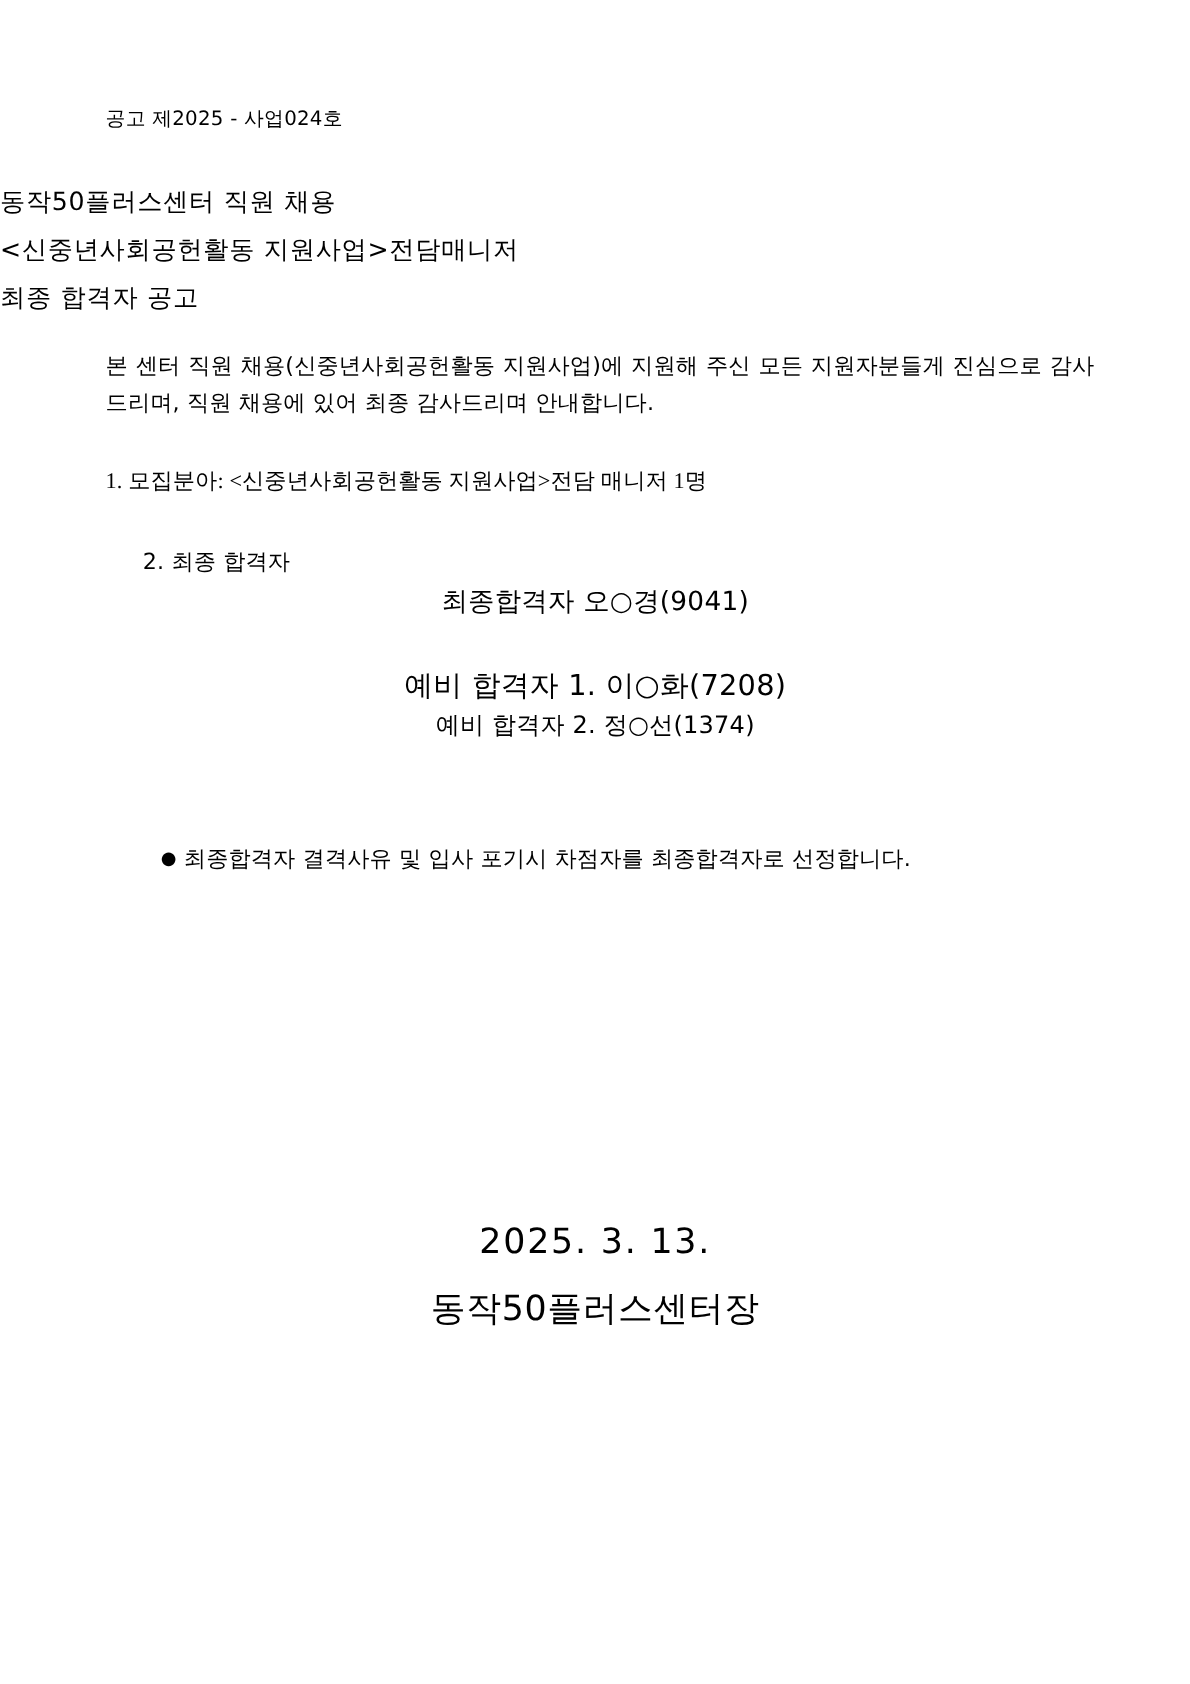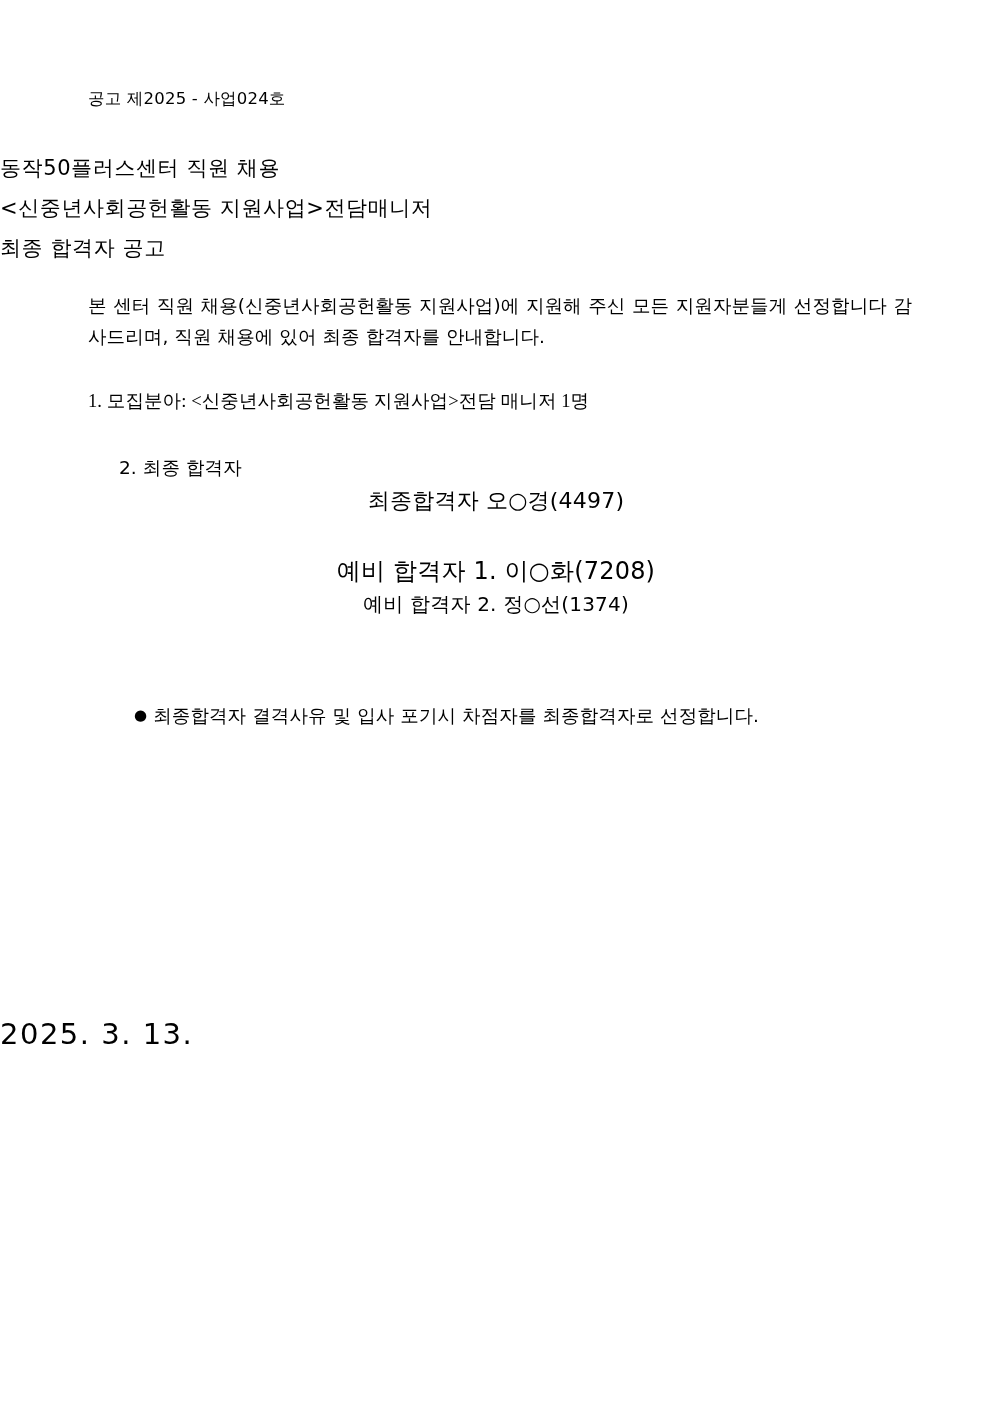--- a/index.html
+++ b/index.html
@@ -96,20 +96,21 @@
   .note .bullet {
     font-size: 15px;
     vertical-align: 2px;
     margin-right: 6px;
   }
   .sign-date {
     position: absolute;
     left: 0;
     right: 0;
     top: 1017px;
+    text-align: center;
     font-size: 29px;
     letter-spacing: 1.5px;
   }
   .sign-org {
     position: absolute;
     left: 0;
     right: 0;
     top: 1071px;
     text-align: center;
     font-size: 29px;
@@ -123,33 +124,34 @@
 
   <div class="doc-number">공고 제2025 - 사업024호</div>
 
   <div class="title-block">
     <div class="title-line">동작50플러스센터 직원 채용</div>
     <div class="title-line">&lt;신중년사회공헌활동 지원사업&gt;전담매니저</div>
     <div class="title-line">최종 합격자 공고</div>
   </div>
 
   <div class="body-block">
-    <div class="para">본 센터 직원 채용(신중년사회공헌활동 지원사업)에 지원해 주신 모든 지원자분들게 선정합니다 감사드리며, 직원 채용에 있어 최종 합격자를 안내합니다.</div>
+    <div class="para">본 센터 직원 채용(신중년사회공헌활동 지원사업)에 지원해 주신 모든 지원자분들게 진심으로 감사드리며, 직원 채용에 있어 최종 감사드리며 안내합니다.</div>
   </div>
 
   <div class="section item-1">1. 모집분아: &lt;신중년사회공헌활동 지원사업&gt;전담 매니저 1명</div>
 
   <div class="section item-2">2. 최종 합격자</div>
 
-  <div class="center-line winner">최종합격자 오○경(4497)</div>
+  <div class="center-line winner">최종합격자 오○경(9041)</div>
 
   <div class="center-line reserve-1">예비 합격자 1. 이○화(7208)</div>
 
   <div class="center-line reserve-2">예비 합격자 2. 정○선(1374)</div>
 
   <div class="note">
     <span class="bullet">●</span><span>최종합격자 결격사유 및 입사 포기시 차점자를 최종합격자로 선정합니다.</span>
   </div>
 
   <div class="sign-date">2025. 3. 13.</div>
 
+  <div class="sign-org">동작50플러스센터장</div>
 
 </div>
 
 </body></html>

